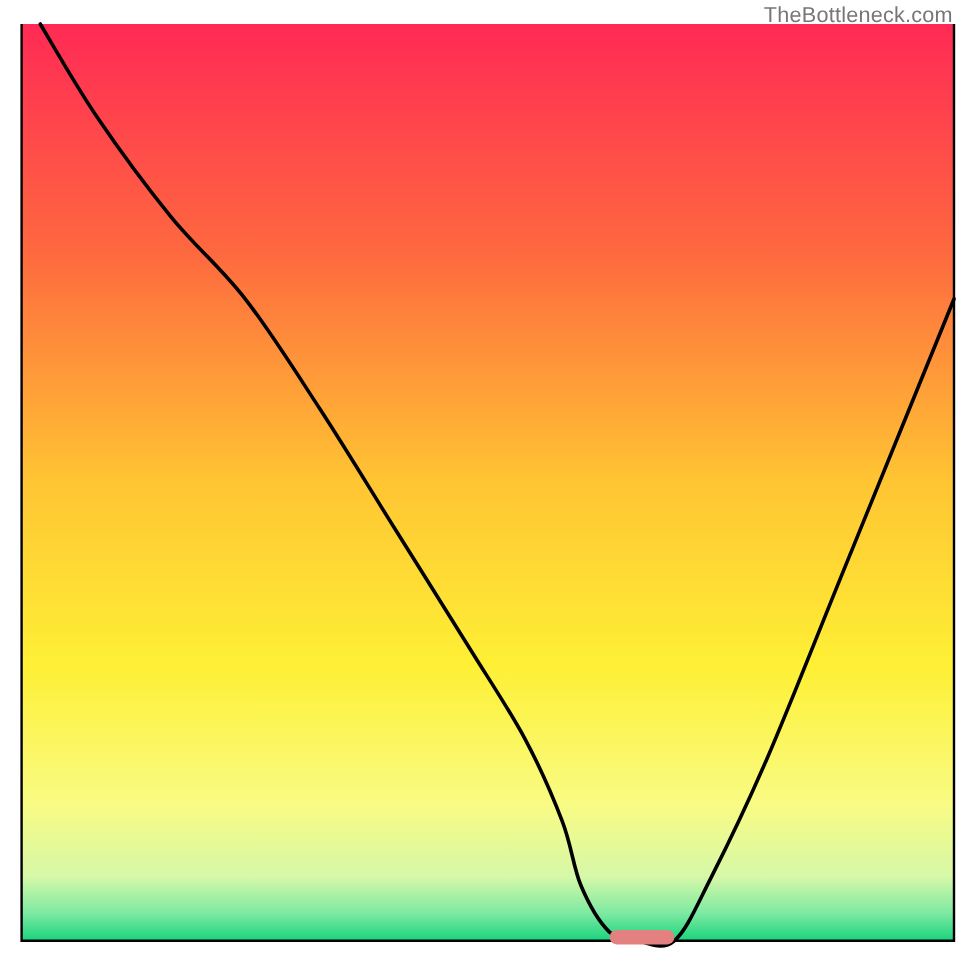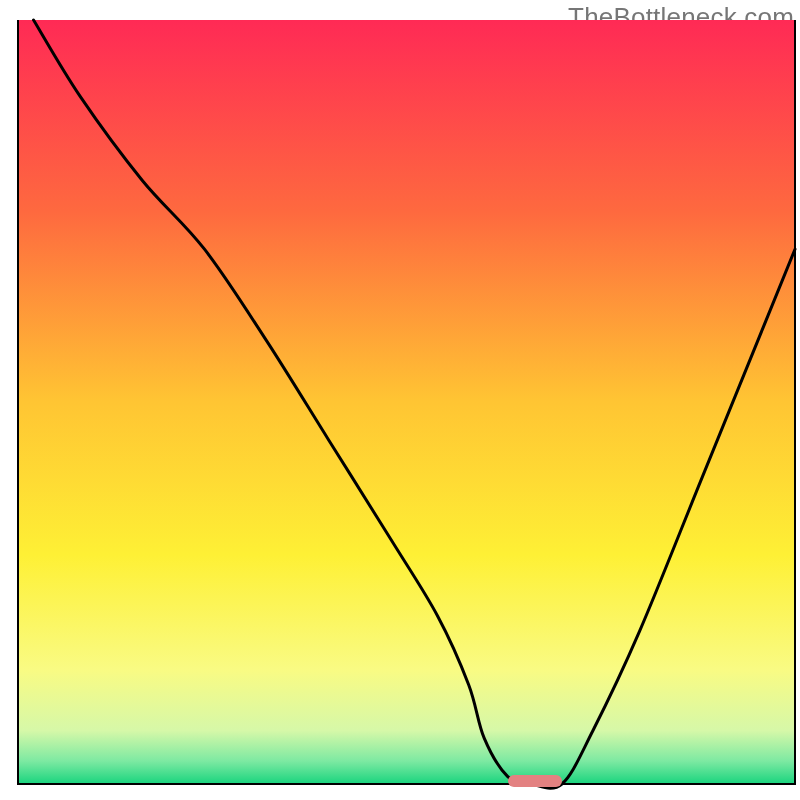--- a/index.html
+++ b/index.html
@@ -13,21 +13,21 @@
   }
   .chart-container {
     position: relative;
     width: 800px;
     height: 800px;
   }
   .watermark {
     position: absolute;
     top: 2px;
     right: 6px;
-    font-size: 26px;
+    font-size: 18px;
     font-weight: 500;
     color: #767676;
     letter-spacing: 0.2px;
   }
   svg.plot {
     position: absolute;
     top: 0;
     left: 0;
   }
   .marker {

